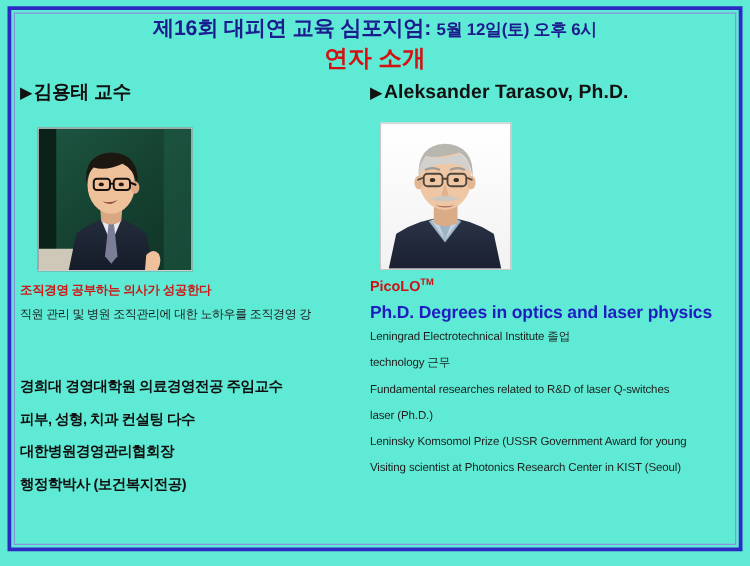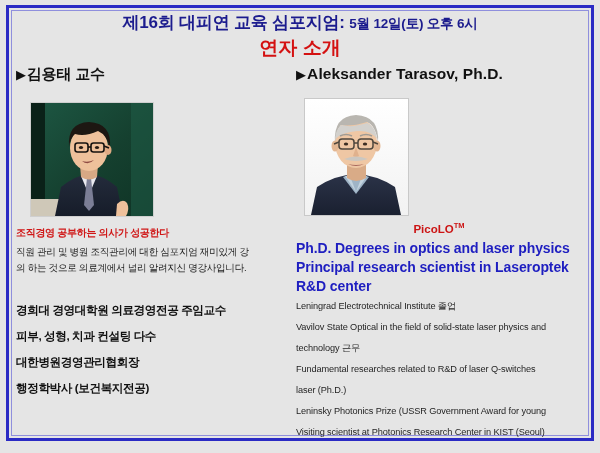--- a/index.html
+++ b/index.html
@@ -12,21 +12,21 @@
     height: 453px;
     font-family: "Liberation Sans", "DejaVu Sans", sans-serif;
     overflow: hidden;
   }
 
   
   .slide {
     position: relative;
     width: 600px;
     height: 453px;
-    background: #e5e5e5;
+    background: #5eead4;
     box-sizing: border-box;
   }
   .frame-outer {
     position: absolute;
     left: 6px;
     top: 5px;
     right: 6px;
     bottom: 12px;
     border: 3px solid #2b2bc4;
     box-sizing: border-box;
@@ -170,21 +170,20 @@
     position: absolute;
     left: 0px;
     top: 154px;
     width: 286px;
   }
   .pico-title {
     font-size: 11.5px;
     font-weight: bold;
     color: #cc1414;
     line-height: 16px;
-    text-align: center;
   }
   .pico-title sup {
     font-size: 7.5px;
     vertical-align: super;
     font-weight: bold;
   }
   .pico-sub {
     font-size: 10.6px;
     color: #d22626;
     line-height: 17px;
@@ -275,22 +274,21 @@
 
           <path d="M51 58 Q57 63 63 57 Q57 60 51 58 Z" fill="#8e4b43"></path>
 
           <path d="M86 101 Q92 95 96 100 Q99 106 95 113 L85 113 Z" fill="#eec19b"></path>
         </svg>
       </div>
 
       <div class="left-red-title">조직경영 공부하는 의사가 성공한다</div>
 
       <div class="left-body">
-        <div>직원 관리 및 병원 조직관리에 대한 심포지엄 재미있게 강</div>
-        <div>의 하는 것으로 의료계에서 널리 알려지신 명강사입니다.</div>
+        <div>직원 관리 및 병원 조직관리에 대한 노하우를 조직경영 강</div>
       </div>
 
       <div class="left-list">
         <div class="li">경희대 경영대학원 의료경영전공 주임교수</div>
         <div class="li">피부, 성형, 치과 컨설팅 다수</div>
         <div class="li">대한병원경영관리협회장</div>
         <div class="li">행정학박사 (보건복지전공)</div>
       </div>
     </div>
 
@@ -351,26 +349,24 @@
           <path d="M43 65 Q51 69 59 65 Q51 67 43 65 Z" fill="#a7675c"></path>
         </svg>
       </div>
 
       <div class="right-text">
         <div class="pico-title">
           <span>PicoLO</span><sup>TM</sup>
         </div>
 
         <div class="blue-line">Ph.D. Degrees in optics and laser physics</div>
-        <div class="blue-line second">Principal research scientist in Laseroptek R&amp;D center</div>
 
         <div class="cv-line">Leningrad Electrotechnical Institute 졸업</div>
-        <div class="cv-line">Vavilov State Optical in the field of solid-state laser physics and</div>
         <div class="cv-line">technology 근무</div>
         <div class="cv-line">Fundamental researches related to R&amp;D of laser Q-switches</div>
         <div class="cv-line">laser (Ph.D.)</div>
-        <div class="cv-line">Leninsky Photonics Prize (USSR Government Award for young</div>
+        <div class="cv-line">Leninsky Komsomol Prize (USSR Government Award for young</div>
         <div class="cv-line">Visiting scientist at Photonics Research Center in KIST (Seoul)</div>
       </div>
     </div>
 
   </div>
 </div>
 
 </body></html>

